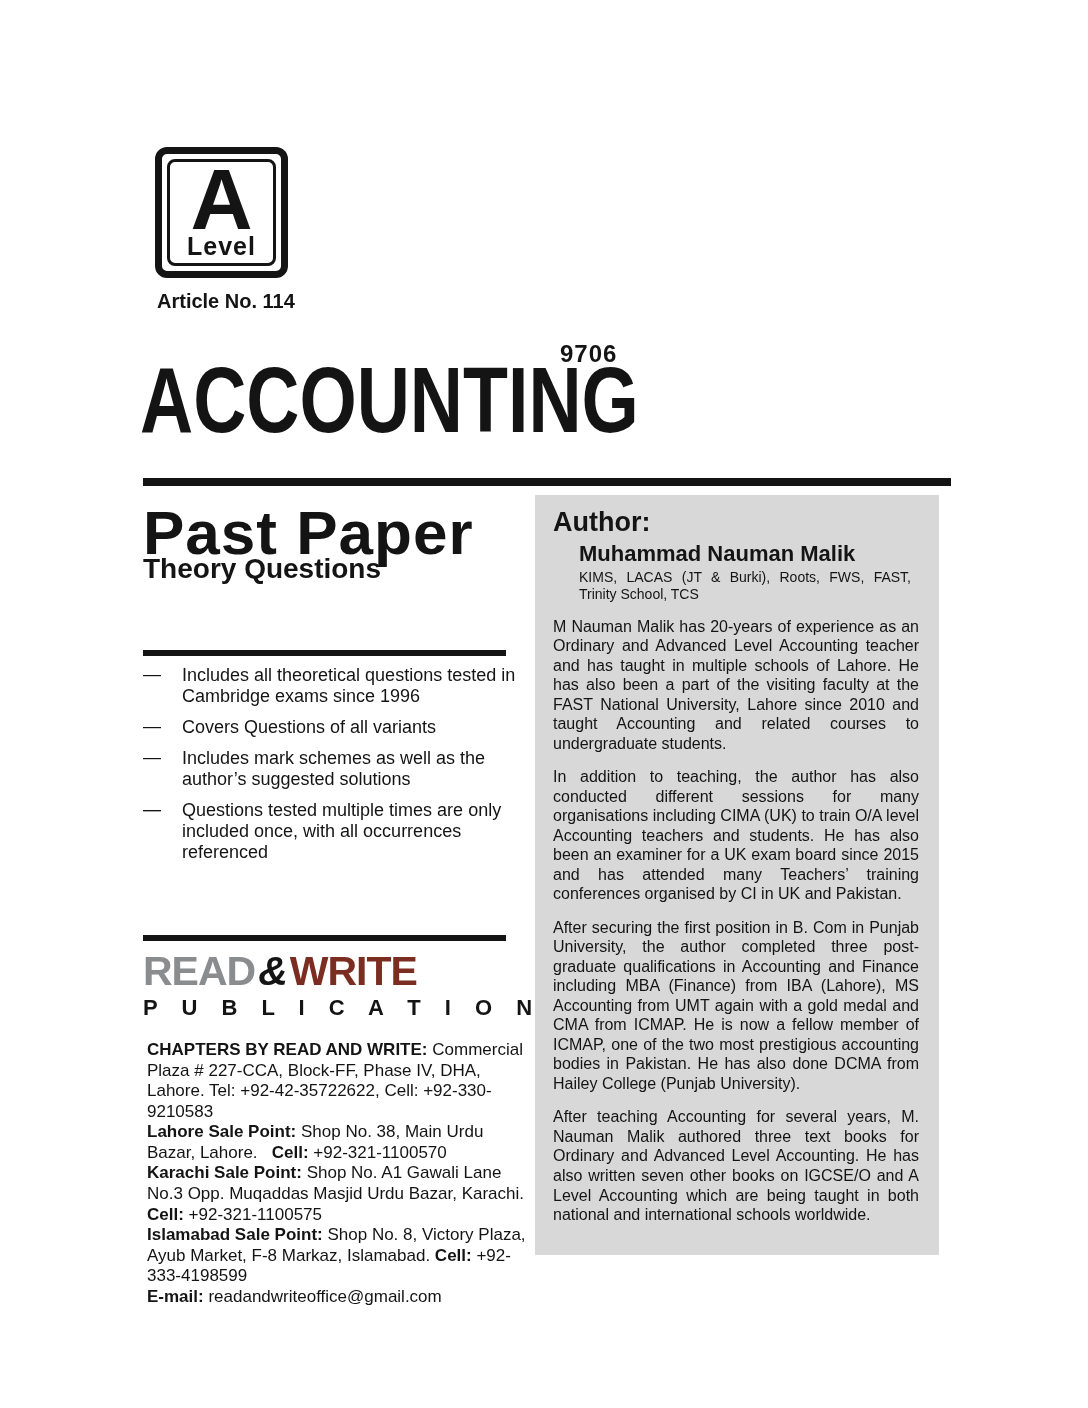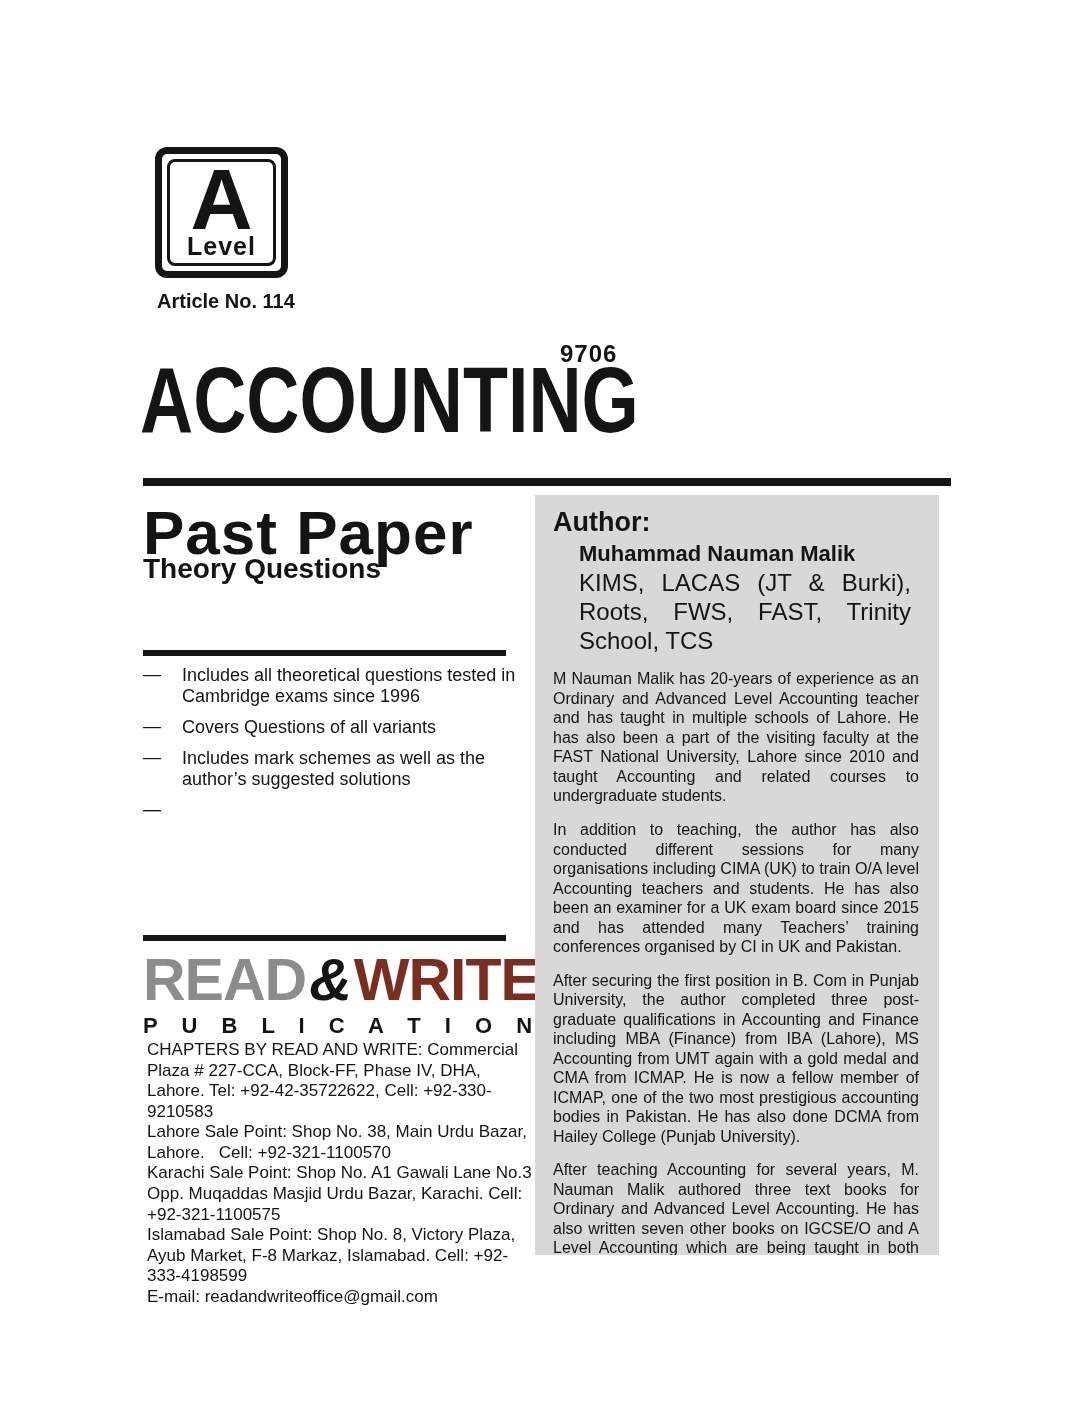--- a/index.html
+++ b/index.html
@@ -24,35 +24,35 @@
   .range{position:absolute;left:143px;top:611px;font-size:25px;}
   .rule{position:absolute;background:var(--ink,#141414);}
   .rule-l1{left:143px;top:650px;width:363px;height:6px;}
   .rule-l2{left:143px;top:935px;width:363px;height:6px;}
   .bullets{position:absolute;left:143px;top:665px;width:380px;margin:0;padding:0;list-style:none;font-size:18px;line-height:1.17;}
   .bullets li{position:relative;padding-left:39px;margin-bottom:10px;}
   .bullets .dash{position:absolute;left:0;top:-1px;}
 
   
   .logo{position:absolute;left:143px;top:951px;}
-  .logo-main{font-size:59px;font-weight:800;line-height:1;letter-spacing:-1px;white-space:nowrap;}
+  .logo-main{font-size:41px;font-weight:800;line-height:1;letter-spacing:-1px;white-space:nowrap;}
   .logo-main .read{color:var(--logo_gray,#8a8c8e);}
   .logo-main .amp{color:var(--ink,#141414);font-style:italic;padding:0 3px;}
   .logo-main .write{color:var(--accent_write,#7c2d21);}
   .logo-sub{font-size:22px;font-weight:700;letter-spacing:9px;margin-top:3px;white-space:nowrap;}
 
   
   .contact{position:absolute;left:147px;top:1040px;width:388px;font-size:17px;line-height:1.21;}
-  .contact .b{font-weight:400;}
+  .contact .b{font-weight:700;}
 
   
   .author-panel{position:absolute;left:535px;top:495px;width:404px;height:760px;background:var(--panel_gray,#d8d8d8);box-sizing:border-box;padding:12px 20px 14px 18px;overflow:hidden;}
   .author-heading{font-size:27px;font-weight:700;}
   .author-name{font-size:22px;font-weight:700;margin:3px 0 0 26px;}
-  .author-affil{font-size:24px;margin:2px 0 14px 26px;width:332px;text-align:justify;line-height:1.2;}
+  .author-affil{font-size:14px;margin:2px 0 14px 26px;width:332px;text-align:justify;line-height:1.2;}
   .author-bio p{font-size:16px;line-height:1.22;text-align:justify;margin:14px 0 0 0;}
 </style>
 </head>
 <body>
 
 <div class="page">
 
   <div class="badge">
     <div class="badge-inner">
       <div class="badge-letter">A</div>
@@ -70,21 +70,21 @@
   <div class="pp">Past Paper</div>
   <div class="tq">Theory Questions</div>
 
   <div class="rule rule-l1"></div>
 
   <ul class="bullets">
     <li><span class="dash">—</span><span>Includes all theoretical questions tested in Cambridge exams since 1996</span></li>
     <li><span class="dash">—</span><span>Covers Questions of all variants</span></li>
     <li><span class="dash">—</span><span>Includes mark schemes as well as the author’s suggested solutions</span></li>
     <li><span class="dash">—</span></li>
-    <li><span class="dash">—</span></li>
+    <li><span class="dash">—</span><span>Questions tested multiple times are only included once, with all occurrences referenced</span></li>
   </ul>
 
   <div class="rule rule-l2"></div>
 
   <div class="logo">
     <div class="logo-main">
       <span class="read">READ</span><span class="amp">&amp;</span><span class="write">WRITE</span>
     </div>
     <div class="logo-sub">P U B L I C A T I O N S</div>
   </div>

